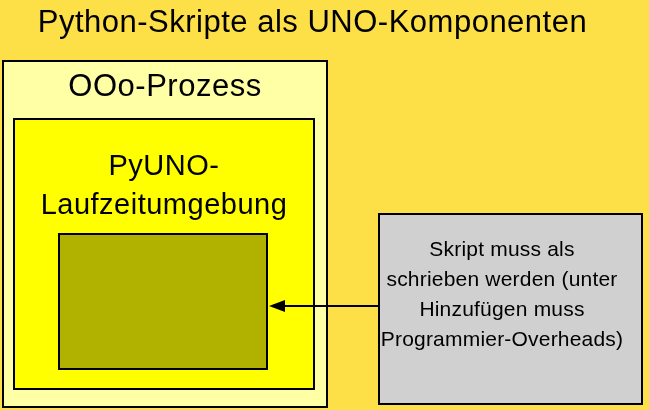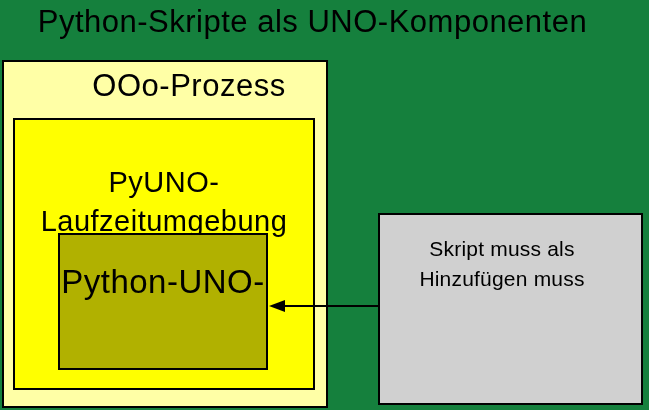--- a/index.html
+++ b/index.html
@@ -1,20 +1,20 @@
 <!DOCTYPE html>
 <html><head>
 <meta charset="utf-8">
 <style>
   html, body { margin: 0; padding: 0; background: #ffffff; }
   #canvas {
     position: relative;
     width: 649px;
     height: 410px;
-    background: #15803d;
+    background: #fde047;
     overflow: hidden;
     font-family: "Liberation Sans", sans-serif;
     color: #000000;
   }
   .title {
     position: absolute;
     left: 0; top: 2px;
     width: 625px;
     text-align: center;
     font-size: 31px;
@@ -31,22 +31,22 @@
   #runtime-box  { left: 13px;  top: 118px; width: 302px; height: 272px; background: #FFFF00; }
   #component-box{ left: 58px;  top: 233px; width: 210px; height: 137px; background: #B1B100; }
   #note-box     { left: 378px; top: 213px; width: 265px; height: 192px; background: #D0D0D0; }
 
   .box-label {
     position: absolute;
     text-align: center;
     letter-spacing: 0.5px;
     white-space: nowrap;
   }
-  #process-label   { left: 2px;  top: 66px;  width: 326px; font-size: 31px; line-height: 40px; padding-left: 24px; }
-  #runtime-label   { left: 13px; top: 146px; width: 302px; font-size: 29px; line-height: 39px; margin-top: 17px; }
+  #process-label   { left: 2px;  top: 66px;  width: 326px; font-size: 31px; line-height: 40px; }
+  #runtime-label   { left: 13px; top: 146px; width: 302px; font-size: 29px; line-height: 39px; }
   #component-label { left: 58px; top: 258px; width: 210px; font-size: 33px; line-height: 47px; }
   #note-text       { left: 380px; top: 234px; width: 244px; font-size: 21px; line-height: 30px; letter-spacing: 0.2px; }
 
   .arrow-line {
     position: absolute;
     left: 283px; top: 305px;
     width: 95px; height: 2px;
     background: #000000;
   }
   .arrow-head {
@@ -72,26 +72,27 @@
   <div class="box" id="runtime-box"></div>
 
   <div class="box-label" id="runtime-label">
     <div>PyUNO-</div>
     <div>Laufzeitumgebung</div>
   </div>
 
   <div class="box" id="component-box"></div>
 
   <div class="box-label" id="component-label">
-    <div>Python-UNO-</div>
   </div>
 
   <div class="box" id="note-box"></div>
 
   <div class="box-label" id="note-text">
     <div>Skript muss als</div>
+    <div>schrieben werden (unter</div>
     <div>Hinzufügen muss</div>
+    <div>Programmier-Overheads)</div>
   </div>
 
   <div class="arrow-line"></div>
   <div class="arrow-head"></div>
 
 </div>
 
 </body></html>

